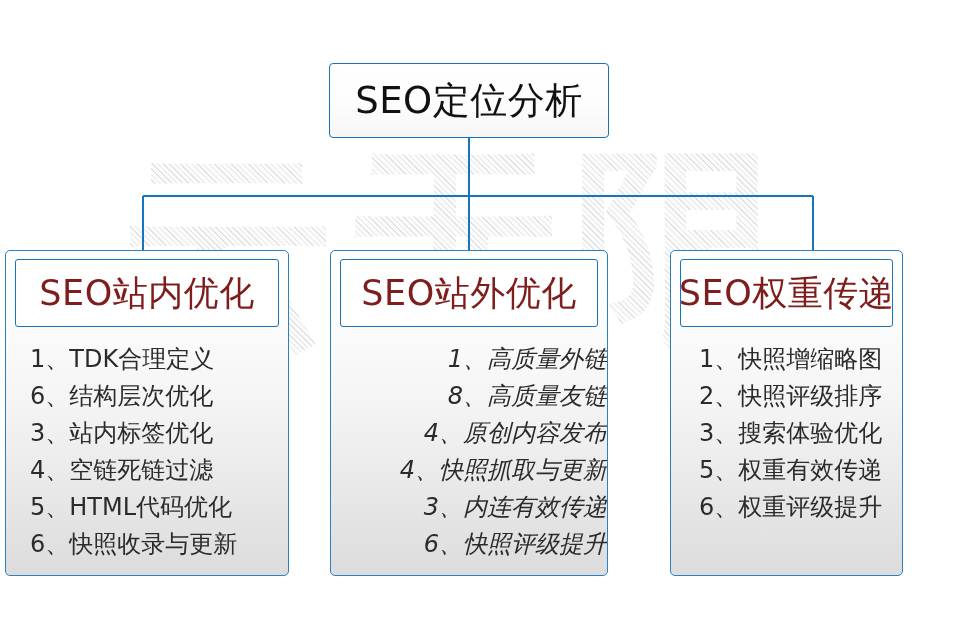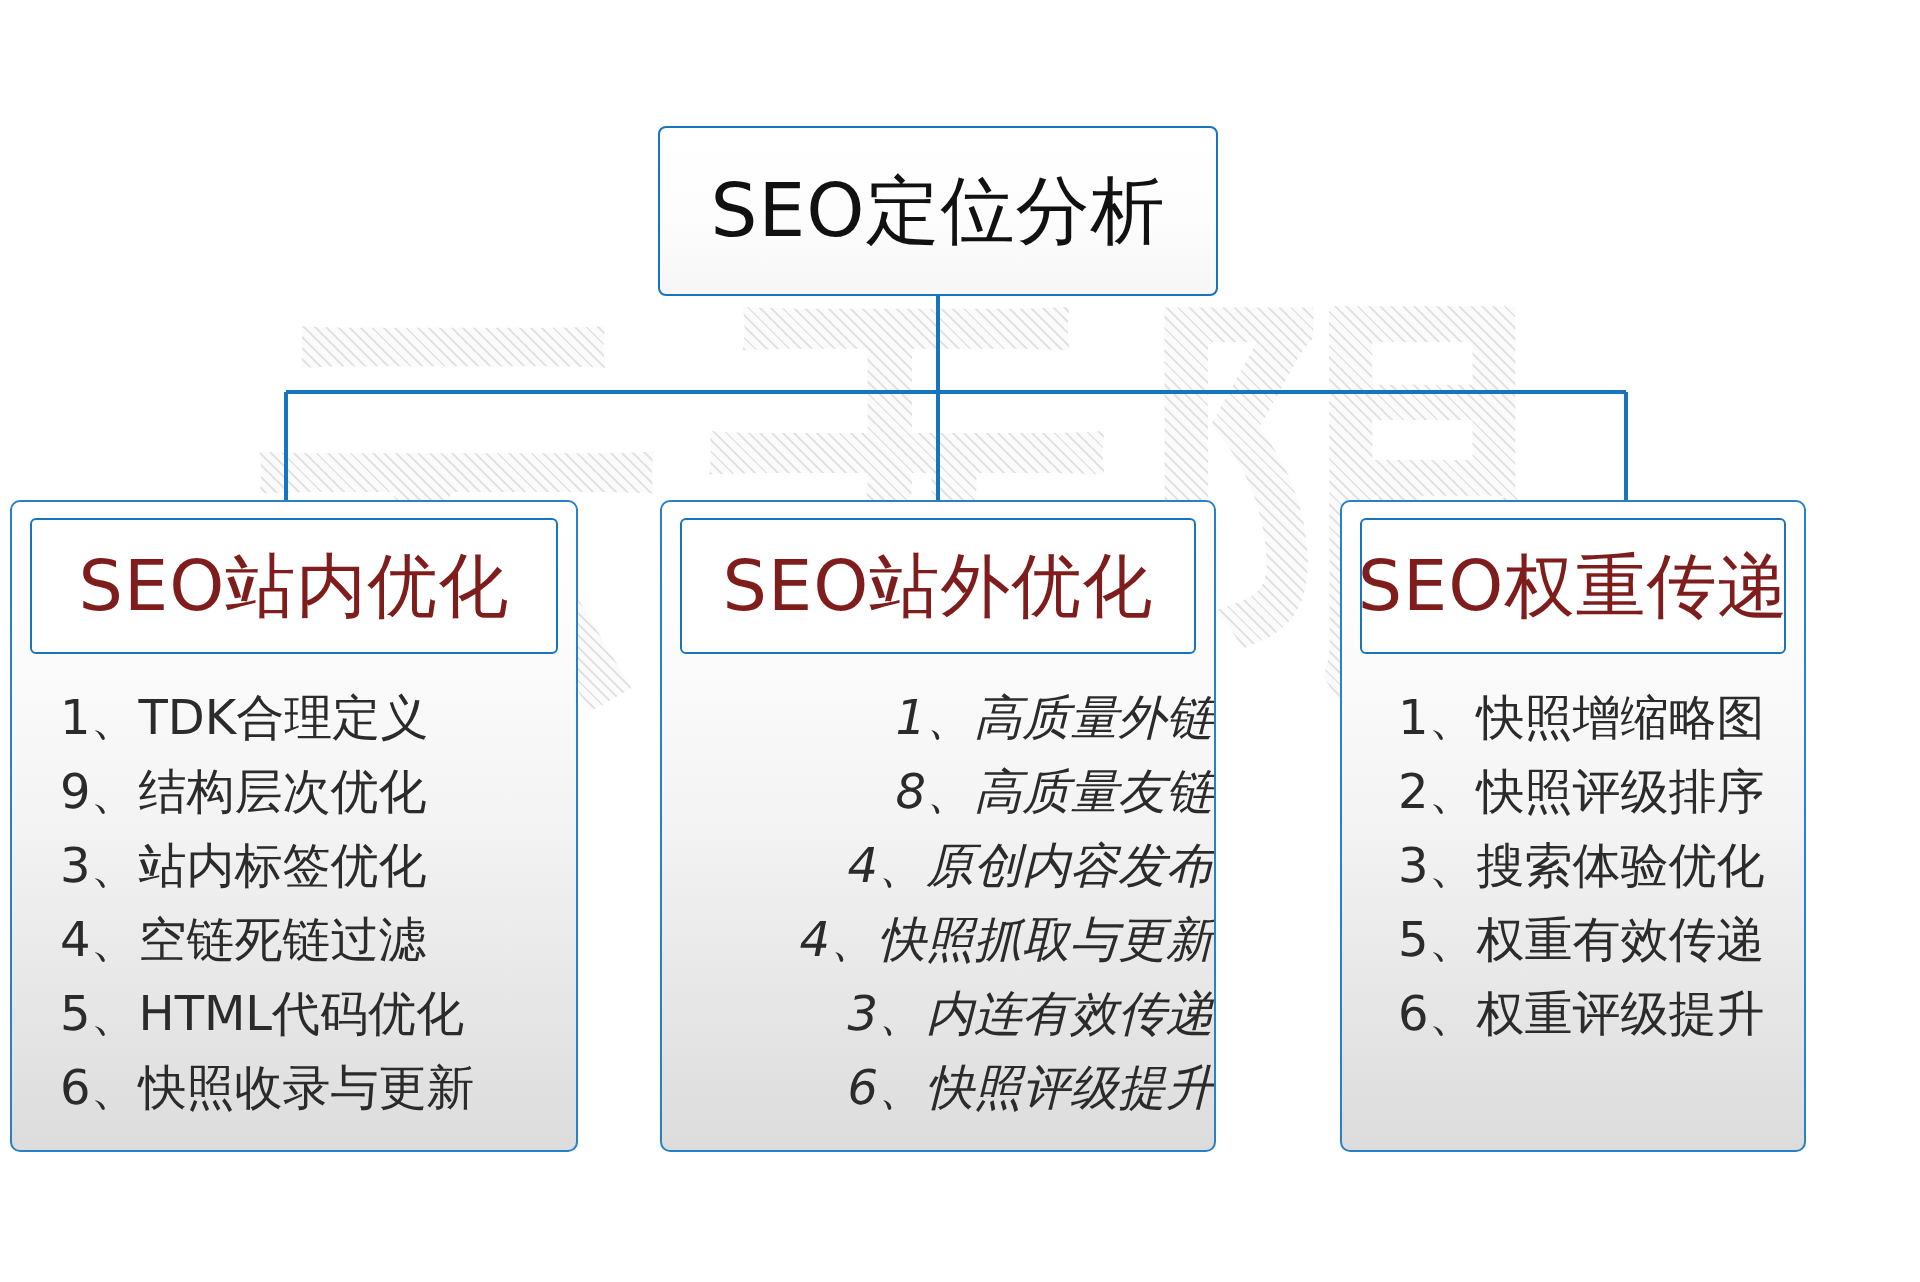--- a/index.html
+++ b/index.html
@@ -55,21 +55,21 @@
     height: 641px;
     z-index: 1;
   }
 
   
   .top-node {
     position: absolute;
     left: 329px;
     top: 63px;
     width: 280px;
-    height: 85px;
+    height: 75px;
     box-sizing: border-box;
     border: 1.4px solid #1874bd;
     border-radius: 4px;
     background: linear-gradient(180deg, #ffffff 0%, #fdfdfd 55%, #f6f6f6 100%);
     display: flex;
     align-items: center;
     justify-content: center;
     z-index: 3;
   }
   .top-node .node-title {
@@ -159,21 +159,21 @@
   <div class="top-node">
     <span class="node-title">SEO定位分析</span>
   </div>
 
   <div class="column" id="col-0">
     <div class="col-header">
       <span class="col-header-title">SEO站内优化</span>
     </div>
     <ul class="col-list">
       <li>1、TDK合理定义</li>
-      <li>9、结构层次优化</li>
+      <li>6、结构层次优化</li>
       <li>3、站内标签优化</li>
       <li>4、空链死链过滤</li>
       <li>5、HTML代码优化</li>
       <li>6、快照收录与更新</li>
     </ul>
   </div>
 
   <div class="column" id="col-1">
     <div class="col-header">
       <span class="col-header-title">SEO站外优化</span>

